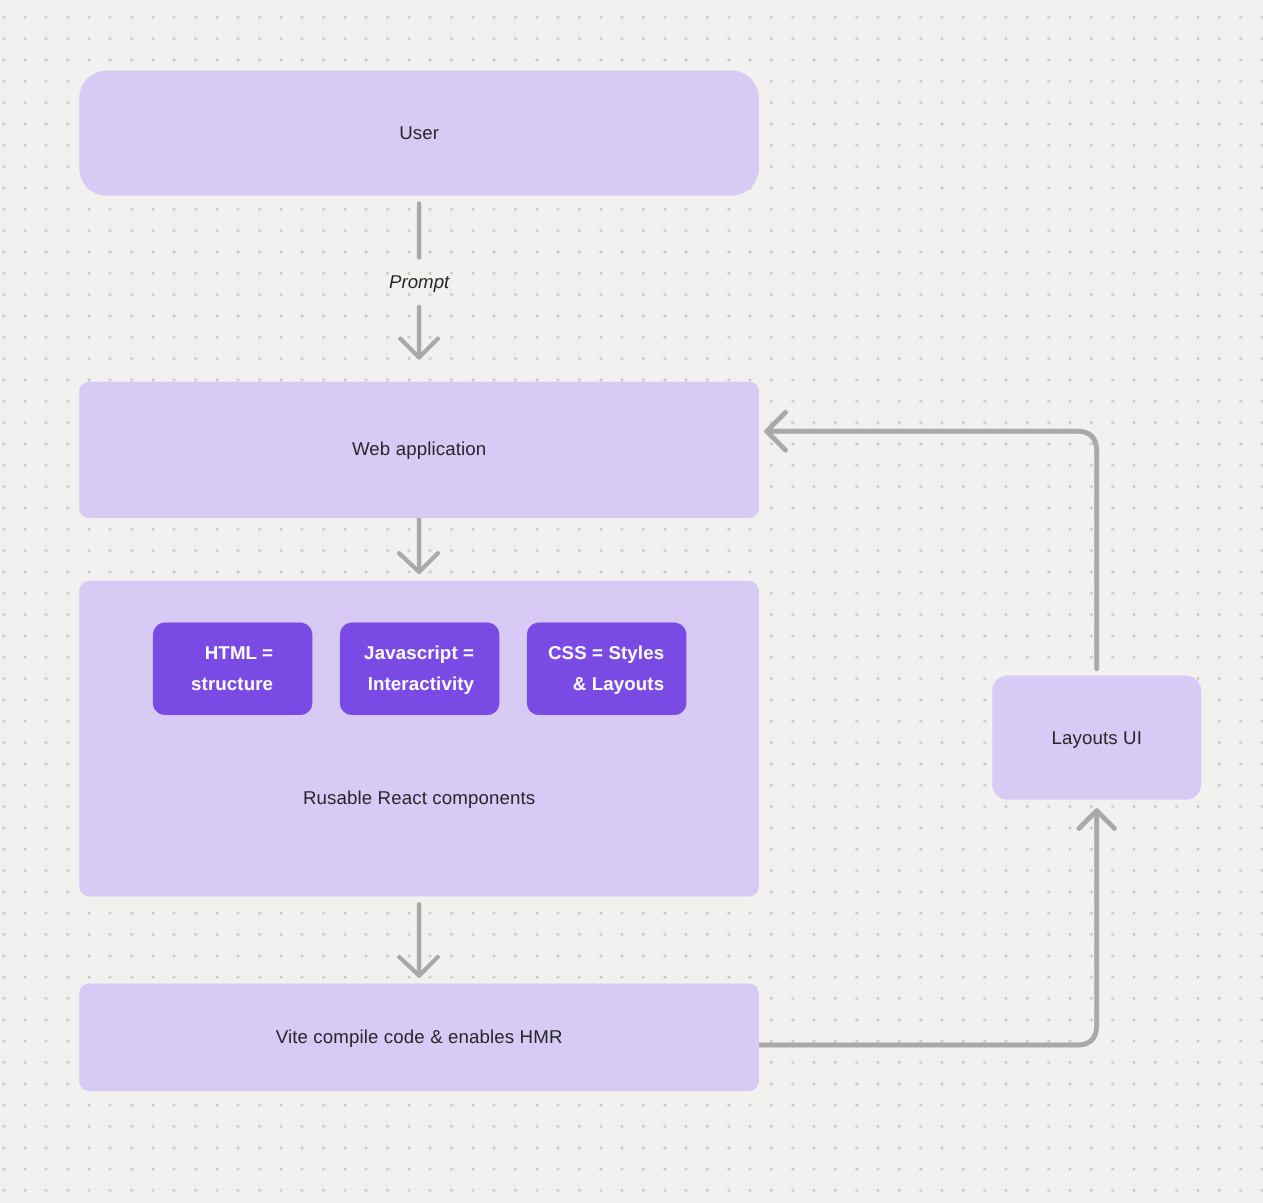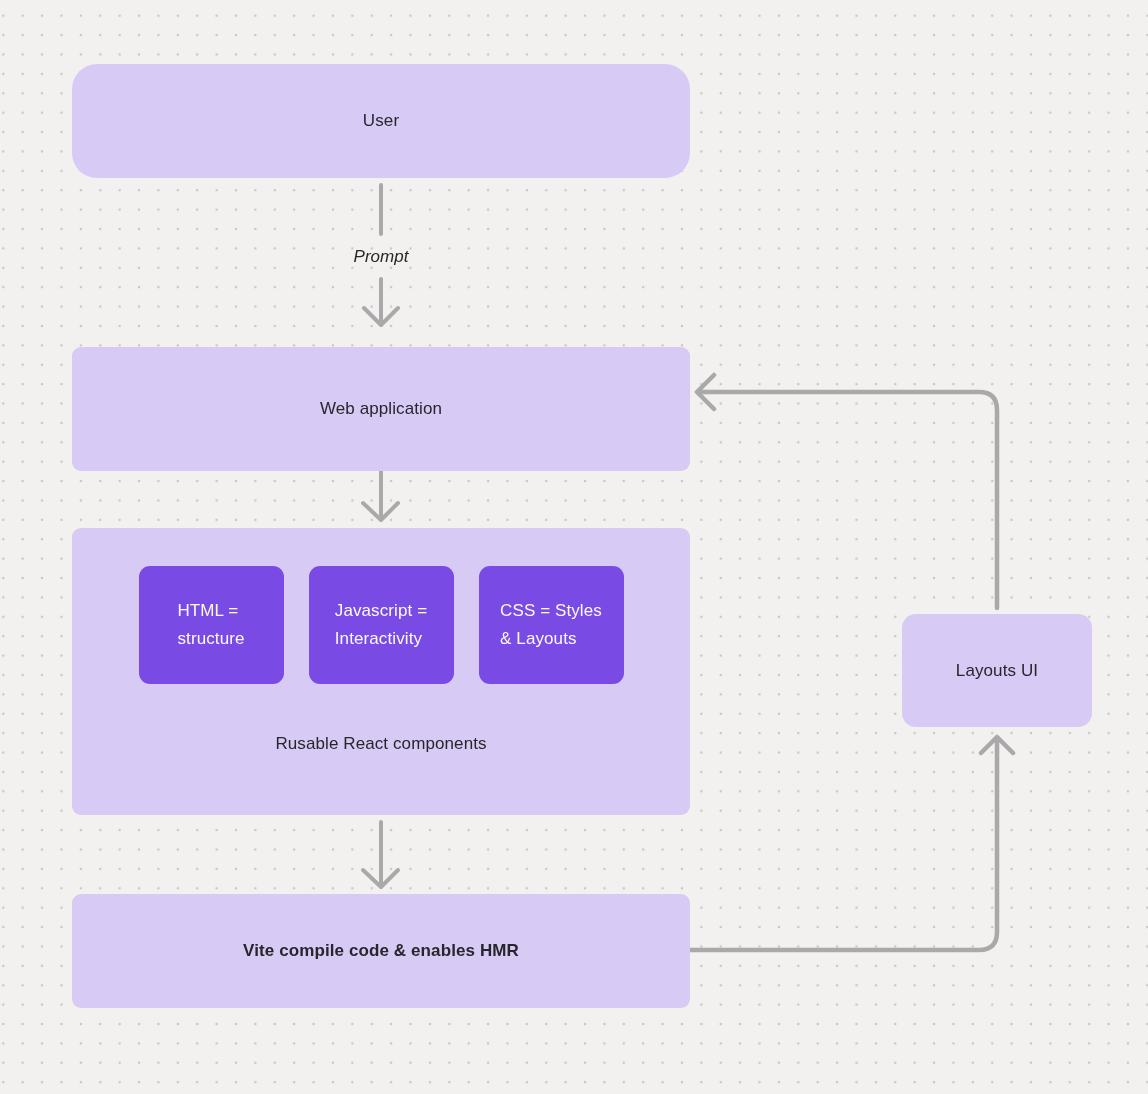--- a/index.html
+++ b/index.html
@@ -45,45 +45,46 @@
     border-radius: 9px;
     display: flex;
     align-items: center;
     justify-content: center;
     color: var(--text-dark);
     font-size: 17px;
     letter-spacing: 0.1px;
   }
   .node-user    { left: 72px;  top: 64px;  width: 618px; height: 114px; border-radius: 25px; }
   .node-webapp  { left: 72px;  top: 347px; width: 618px; height: 124px; }
-  .node-vite    { left: 72px;  top: 894px; width: 618px; height: 114px; font-weight: bold; }
+  .node-vite    { left: 72px;  top: 894px; width: 618px; height: 98px; }
   .node-render  { left: 902px; top: 614px; width: 190px; height: 113px; border-radius: 14px; }
   .node-components {
     left: 72px; top: 528px; width: 618px; height: 287px;
     flex-direction: column;
     justify-content: flex-start;
     padding-top: 38px;
   }
   .chip-row { display: flex; gap: 25px; }
   .chip {
     width: 145px;
-    height: 118px;
+    height: 84px;
     background: var(--chip-fill);
     border-radius: 11px;
     color: var(--text-light);
     display: flex;
     align-items: center;
     justify-content: center;
-    text-align: left;
+    text-align: right;
     font-size: 17px;
     line-height: 28px;
     white-space: pre-line;
+    font-weight: bold;
   }
   .components-caption {
-    margin-top: 50px;
+    margin-top: 66px;
     font-size: 17px;
     color: var(--text-dark);
   }
   .edge-label {
     position: absolute;
     left: 381px;
     top: 247px;
     transform: translateX(-50%);
     font-size: 17px;
     color: var(--text-dark);

